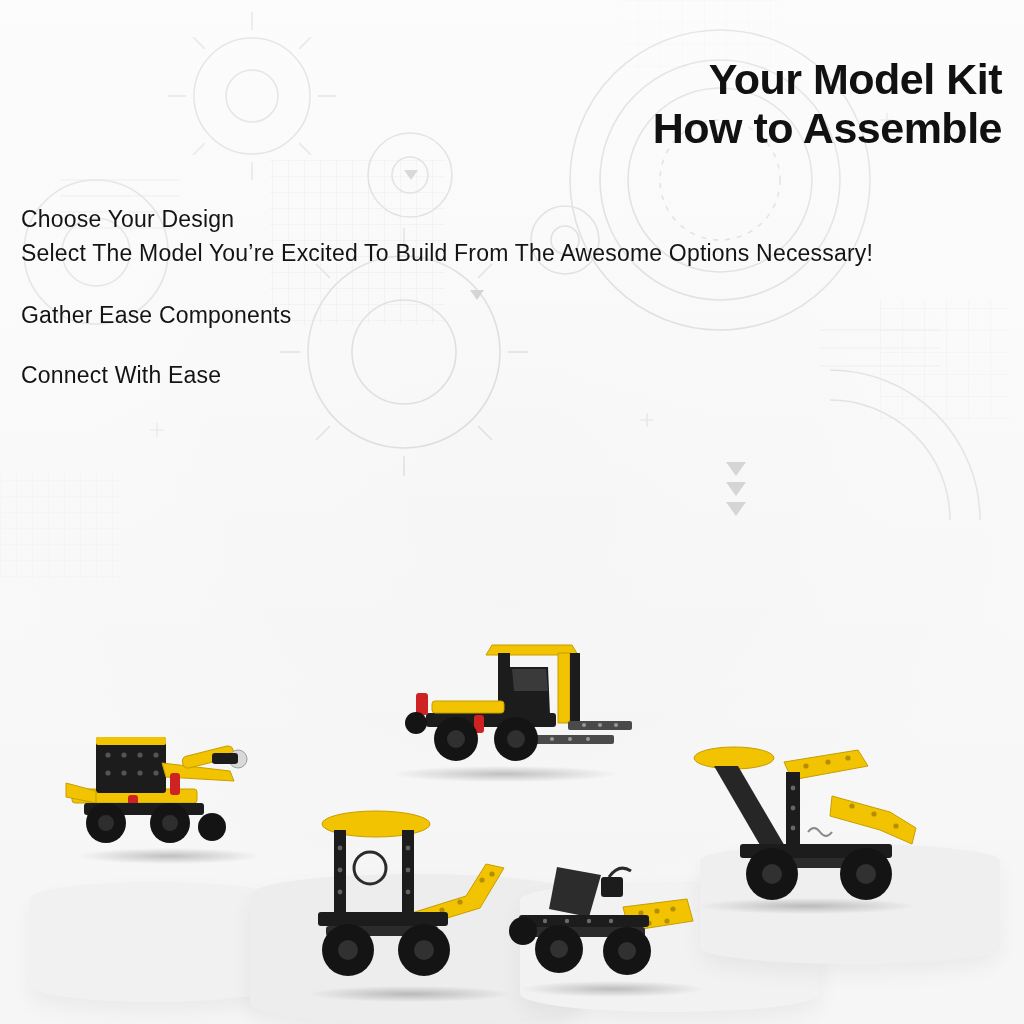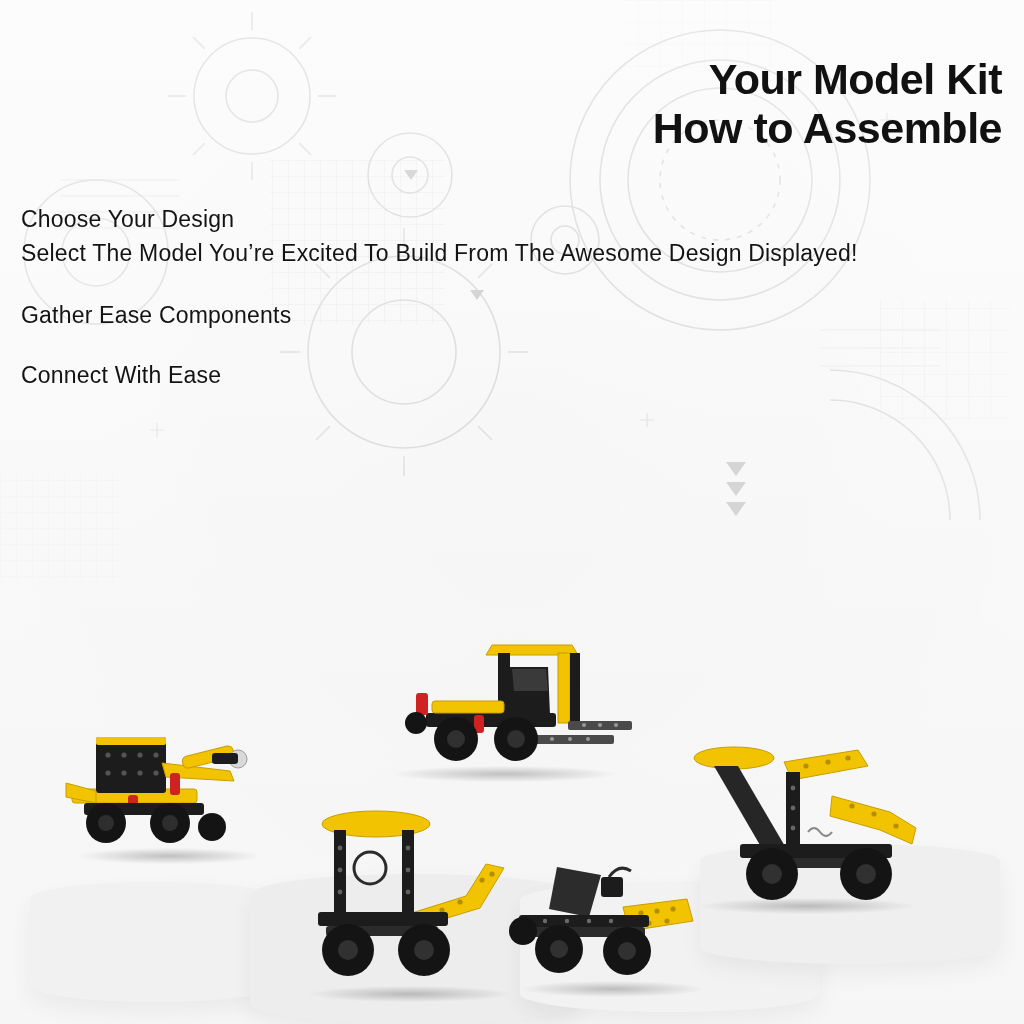--- a/index.html
+++ b/index.html
@@ -195,21 +195,21 @@
 
   <div class="heading">
     <span class="line">Your Model Kit</span>
     <span class="line">How to Assemble</span>
   </div>
 
   <div class="steps">
 
     <div class="step">
       <div class="step-title">Choose Your Design</div>
-      <div class="step-desc">Select The Model You’re Excited To Build From The Awesome Design Displayed!</div>
+      <div class="step-desc">Select The Model You’re Excited To Build From The Awesome Options Necessary!</div>
     </div>
 
     <div class="step">
       <div class="step-title">Gather Ease Components</div>
     </div>
 
     <div class="step">
       <div class="step-title">Connect With Ease</div>
     </div>
 

